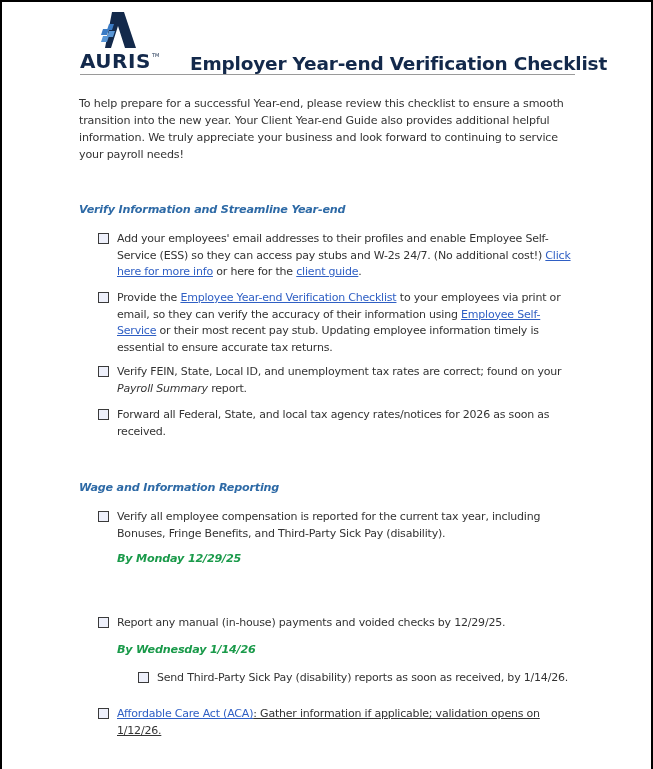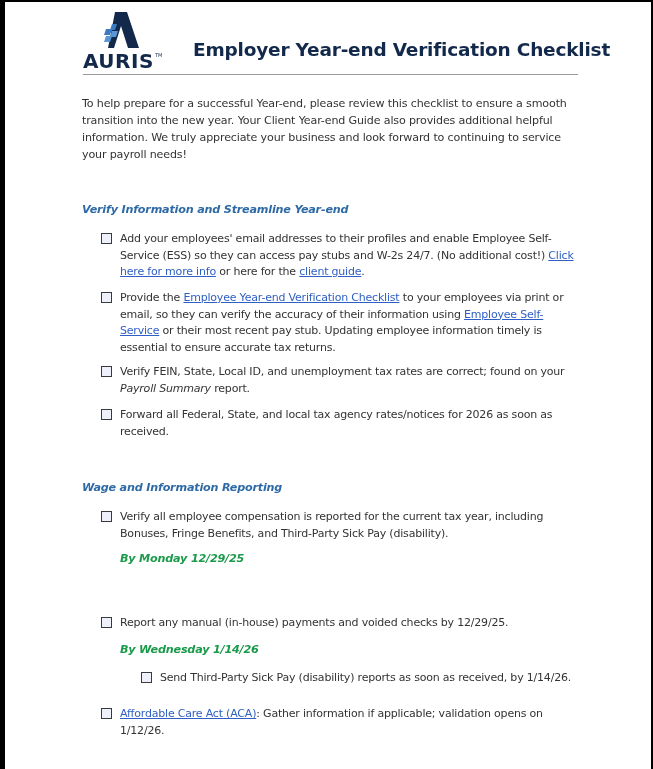--- a/index.html
+++ b/index.html
@@ -6,32 +6,32 @@
   body {
     width: 653px; height: 769px; position: relative; overflow: hidden;
     font-family: "DejaVu Sans", sans-serif;
   }
   .page {
     position: absolute; left: 0; top: 0; width: 651px; height: 767px;
     border: 1px solid #000; border-bottom: none;
     border-top: 2px solid #000;
     box-sizing: border-box;
     width: 653px; height: 769px;
-    border-right: 2px solid #000; border-left: 5px solid #000000;
+    border-right: 2px solid #000; border-left: 2px solid #000000;
   }
   .logo { position: absolute; left: 78px; top: 8px; width: 78px; height: 58px; }
   .logo-mark { position: absolute; left: 12px; top: 2px; width: 46px; height: 36px; }
   .logo-text {
     position: absolute; left: 0; top: 39px;
     font-family: "DejaVu Sans", sans-serif; font-weight: bold;
     font-size: 20px; letter-spacing: 0.5px; color: #13294b;
   }
   .logo-tm { position: absolute; left: 72px; top: 42px; font-size: 5px; color: #13294b; }
   .title {
-    position: absolute; left: 188px; top: 37px;
+    position: absolute; left: 188px; top: 51px;
     font-family: "DejaVu Sans", sans-serif; font-weight: bold;
     font-size: 18.5px; color: #13294b; letter-spacing: -0.2px;
   }
   .rule { position: absolute; left: 78px; top: 72px; width: 495px; height: 1px; background: #9a9a9a; }
   .intro {
     position: absolute; left: 77px; top: 93px; width: 500px;
     font-family: "DejaVu Sans", sans-serif; font-size: 11.1px; line-height: 17px; color: #333;
     letter-spacing: -0.15px;
   }
   .section-h {
@@ -113,18 +113,18 @@
     <span class="box"></span>
     <span class="text">Report any manual (in-house) payments and voided checks by 12/29/25.</span>
   </div>
 
   <div class="deadline" style="top:641px;">By Wednesday 1/14/26</div>
   <div class="item" style="top:668px;margin-left:40px;">
     <span class="box"></span>
     <span class="text">Send Third-Party Sick Pay (disability) reports as soon as received, by 1/14/26.</span>
   </div>
 
-  <div class="item" style="top:704px;">
+  <div class="item" style="top:704px;text-decoration:underline;">
     <span class="box"></span>
     <span class="text"><a>Affordable Care Act (ACA)</a><span>: Gather information if applicable; validation opens on 1/12/26.</span></span>
   </div>
 
 </div>
 
 </body></html>

